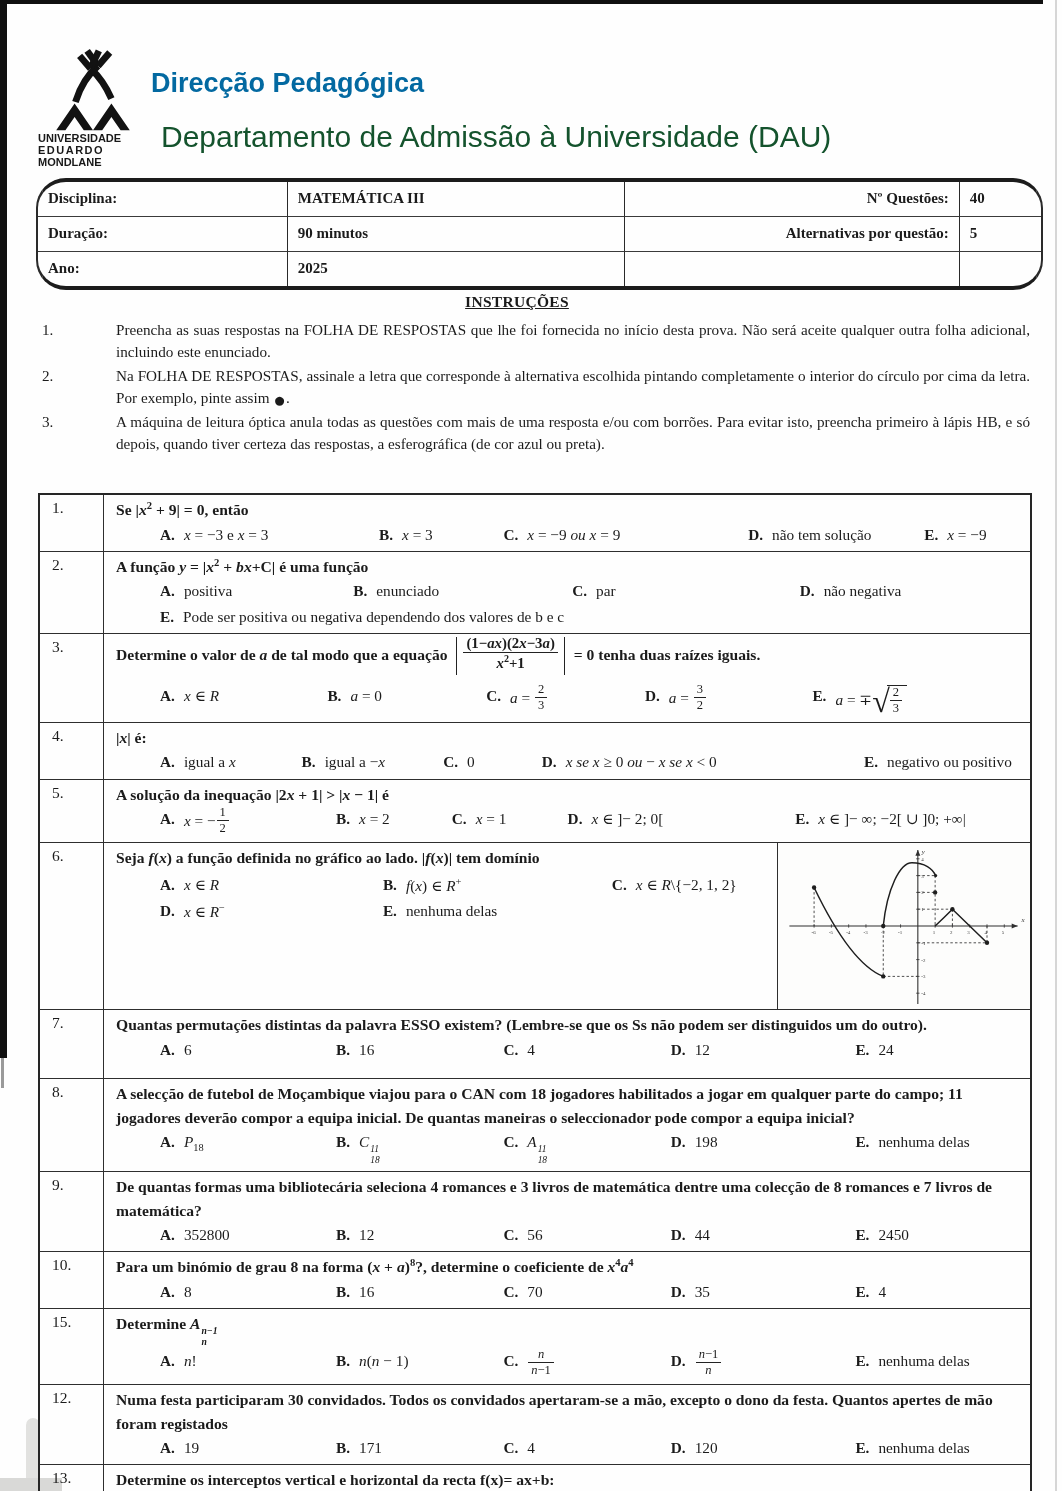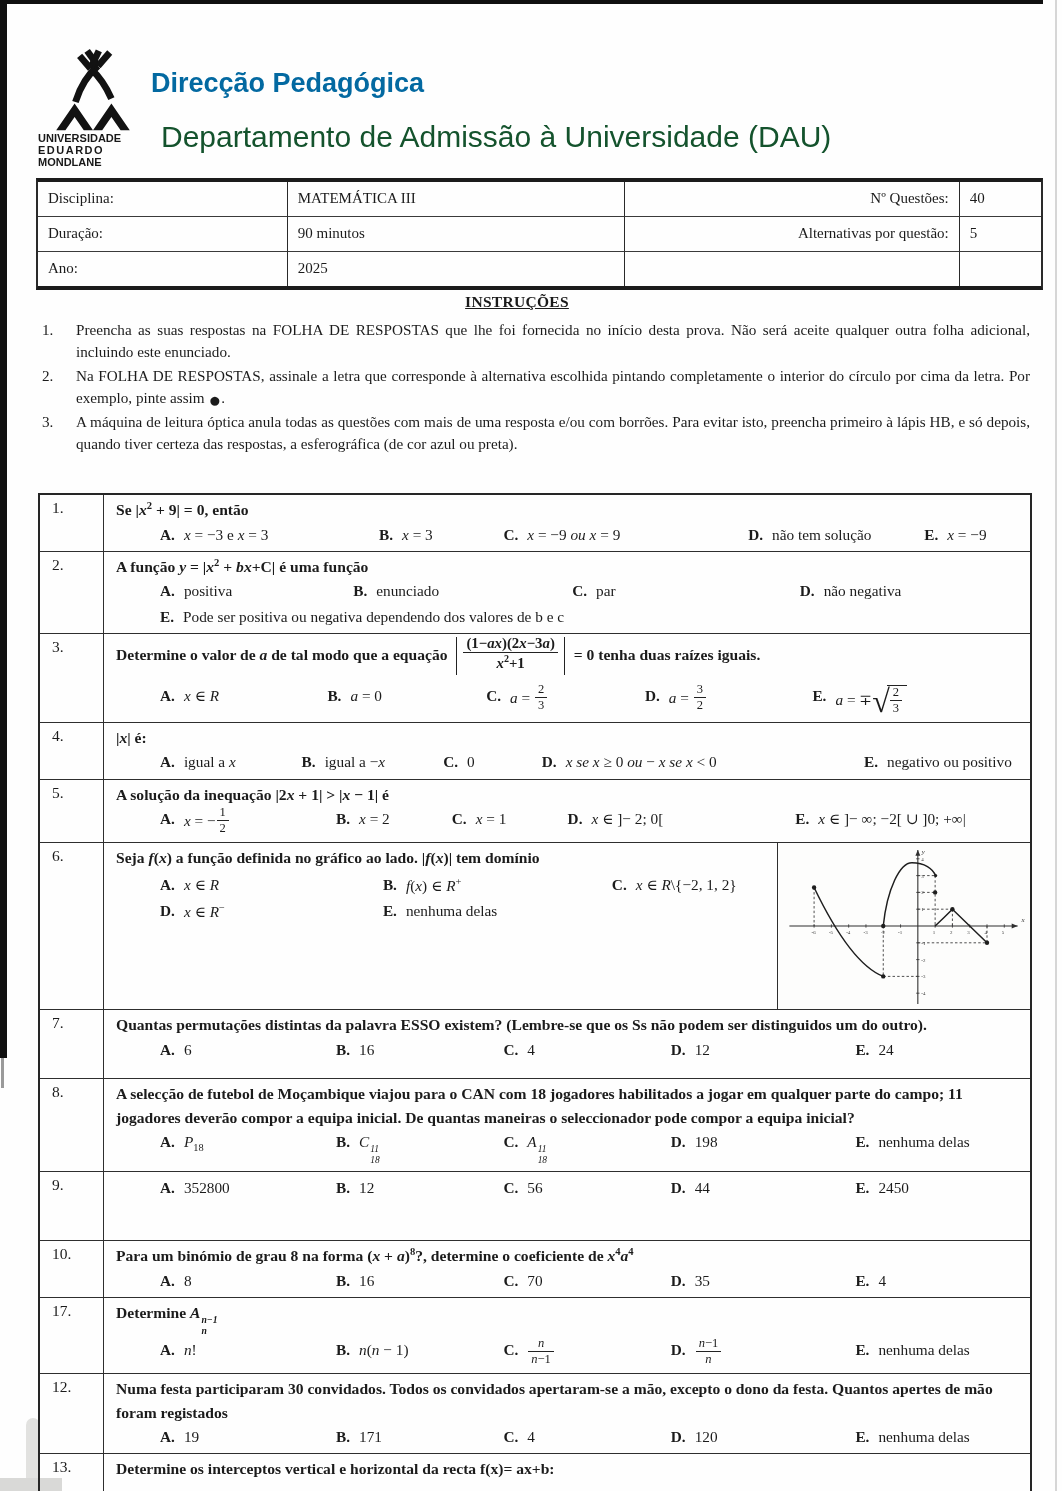--- a/index.html
+++ b/index.html
@@ -16,32 +16,32 @@
   .logo{position:absolute;left:46px;top:40px;width:94px;height:92px;}
   .logo-text{position:absolute;left:38px;top:133px;width:110px;text-align:left;
              font-family:"Liberation Sans",sans-serif;font-weight:bold;font-size:11px;line-height:1.08;color:#181818;}
   .org1{position:absolute;left:151px;top:68px;font-family:"Liberation Sans",sans-serif;
         font-weight:bold;font-size:27px;color:#0369a1;letter-spacing:0px;}
   .org2{position:absolute;left:149px;top:120px;font-family:"Liberation Sans",sans-serif;
         font-weight:400;font-size:30px;color:#14532d;margin-left:12px;}
   
   .info{position:absolute;left:36px;top:178px;width:1003px;border-top:4px solid #1c1c1c;border-bottom:4px solid #1c1c1c;
         border-left:2px solid #2a2a2a;border-right:2px solid #2a2a2a;
-        display:grid;grid-template-columns:24.8% 33.6% 33.4% 8.2%;font-size:15px;font-weight:normal;}
+        display:grid;grid-template-columns:24.8% 33.6% 33.4% 8.2%;font-size:15px;font-weight:bold;border-radius:30px;}
   .info .cell{padding:8px 10px 7px 10px;min-height:19px;}
   .info .c2,.info .c3,.info .c4{border-left:1.6px solid #2a2a2a;}
   .info .r2{border-top:1.6px solid #3a3a3a;}
   .info .rl{text-align:right;}
   
   .instr-title{position:absolute;left:0;top:293px;width:1034px;text-align:center;
                font-weight:bold;font-size:15.5px;text-decoration:underline;letter-spacing:.3px;}
   .instr{position:absolute;left:38px;top:319px;width:992px;font-size:15.2px;line-height:1.42;}
   .instr-item{display:flex;margin-bottom:3px;}
   .instr-item .inum{flex:0 0 34px;padding-left:4px;}
-  .instr-item .itext{flex:1;text-align:justify;}
+  .instr-item .itext{flex:1;text-align:justify;margin-left:40px;}
   .pinte-dot{font-size:21px;line-height:0;vertical-align:-4px;}
   
   .qtable{position:absolute;left:38px;top:493px;width:990px;border:2.3px solid #262626;}
   .q-row{display:flex;}
   .q-row + .q-row{border-top:1.5px solid #2e2e2e;}
   .q-num{flex:0 0 64px;border-right:1.5px solid #2e2e2e;font-size:15.5px;padding:4px 0 0 12px;box-sizing:border-box;}
   .q-content{flex:1;padding:3px 10px 5px 12px;position:relative;box-sizing:border-box;min-width:0;}
   .q-stem{font-weight:bold;font-size:15.6px;line-height:1.5;}
   .q-opts{display:grid;padding-left:44px;margin-top:2px;font-size:15.3px;column-gap:4px;row-gap:3px;align-items:start;line-height:1.45;}
   .opt{display:flex;align-items:flex-start;}
@@ -462,20 +462,21 @@
             <div class="opt">
               <span class="k">E.</span>
               <span class="t">nenhuma delas</span>
             </div>
           </div>
         </div>
       </div>
       <div class="q-row" style="min-height: 68px;">
         <div class="q-num">9.</div>
         <div class="q-content">
+          <div class="q-stem">De quantas formas uma bibliotecária seleciona 4 romances e 3 livros de matemática dentre uma colecção de 8 romances e 7 livros de matemática?</div>
           <div class="q-opts" style="grid-template-columns: 20% 19% 19% 21% 21%;">
             <div class="opt">
               <span class="k">A.</span>
               <span class="t">352800</span>
             </div>
             <div class="opt">
               <span class="k">B.</span>
               <span class="t">12</span>
             </div>
             <div class="opt">
@@ -515,21 +516,21 @@
               <span class="t">35</span>
             </div>
             <div class="opt">
               <span class="k">E.</span>
               <span class="t">4</span>
             </div>
           </div>
         </div>
       </div>
       <div class="q-row" style="min-height: 61px;">
-        <div class="q-num">17.</div>
+        <div class="q-num">15.</div>
         <div class="q-content">
           <div class="q-stem">Determine <i>A</i><span class="ss">
               <span>n−1</span>
               <span>n</span>
             </span></div>
           <div class="q-opts" style="grid-template-columns: 20% 19% 19% 21% 21%;">
             <div class="opt">
               <span class="k">A.</span>
               <span class="t"><i>n</i>!</span>
             </div>

